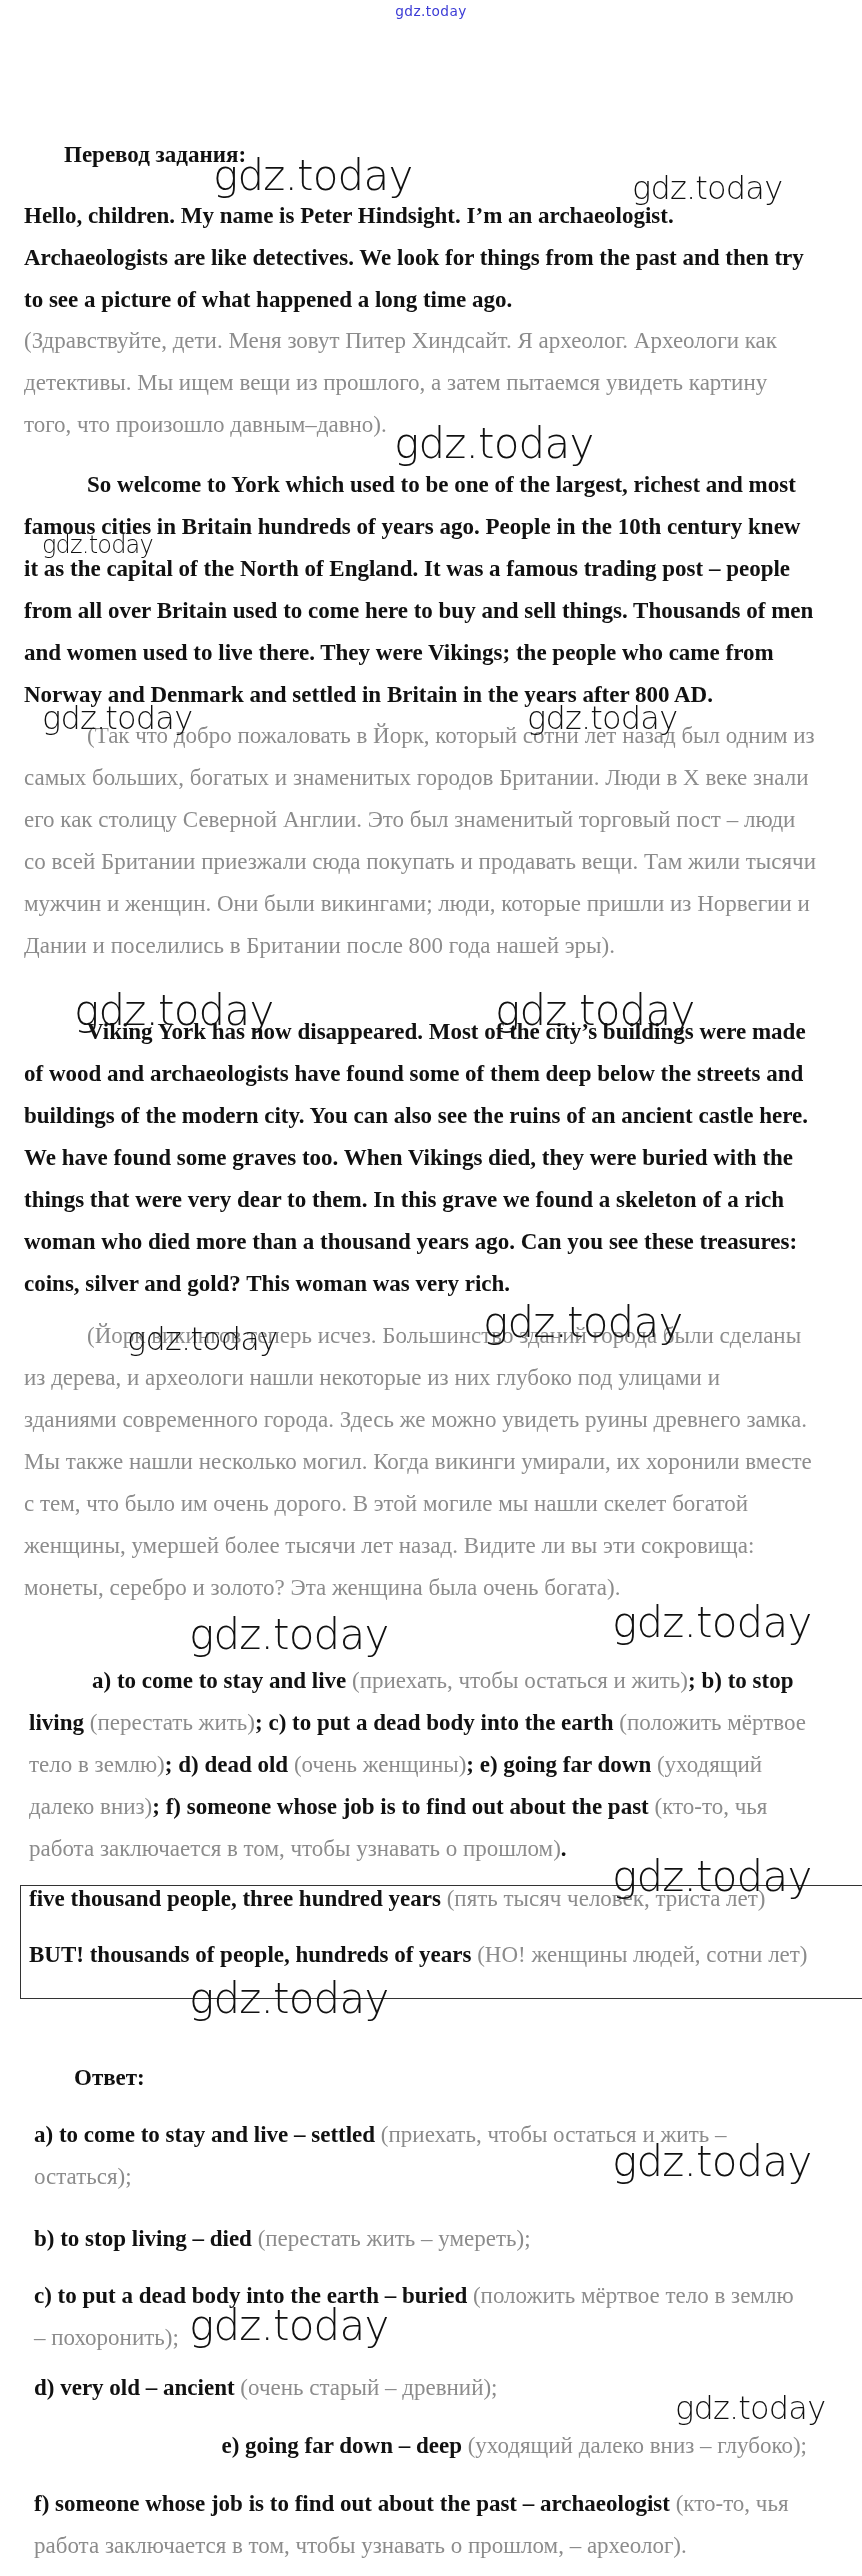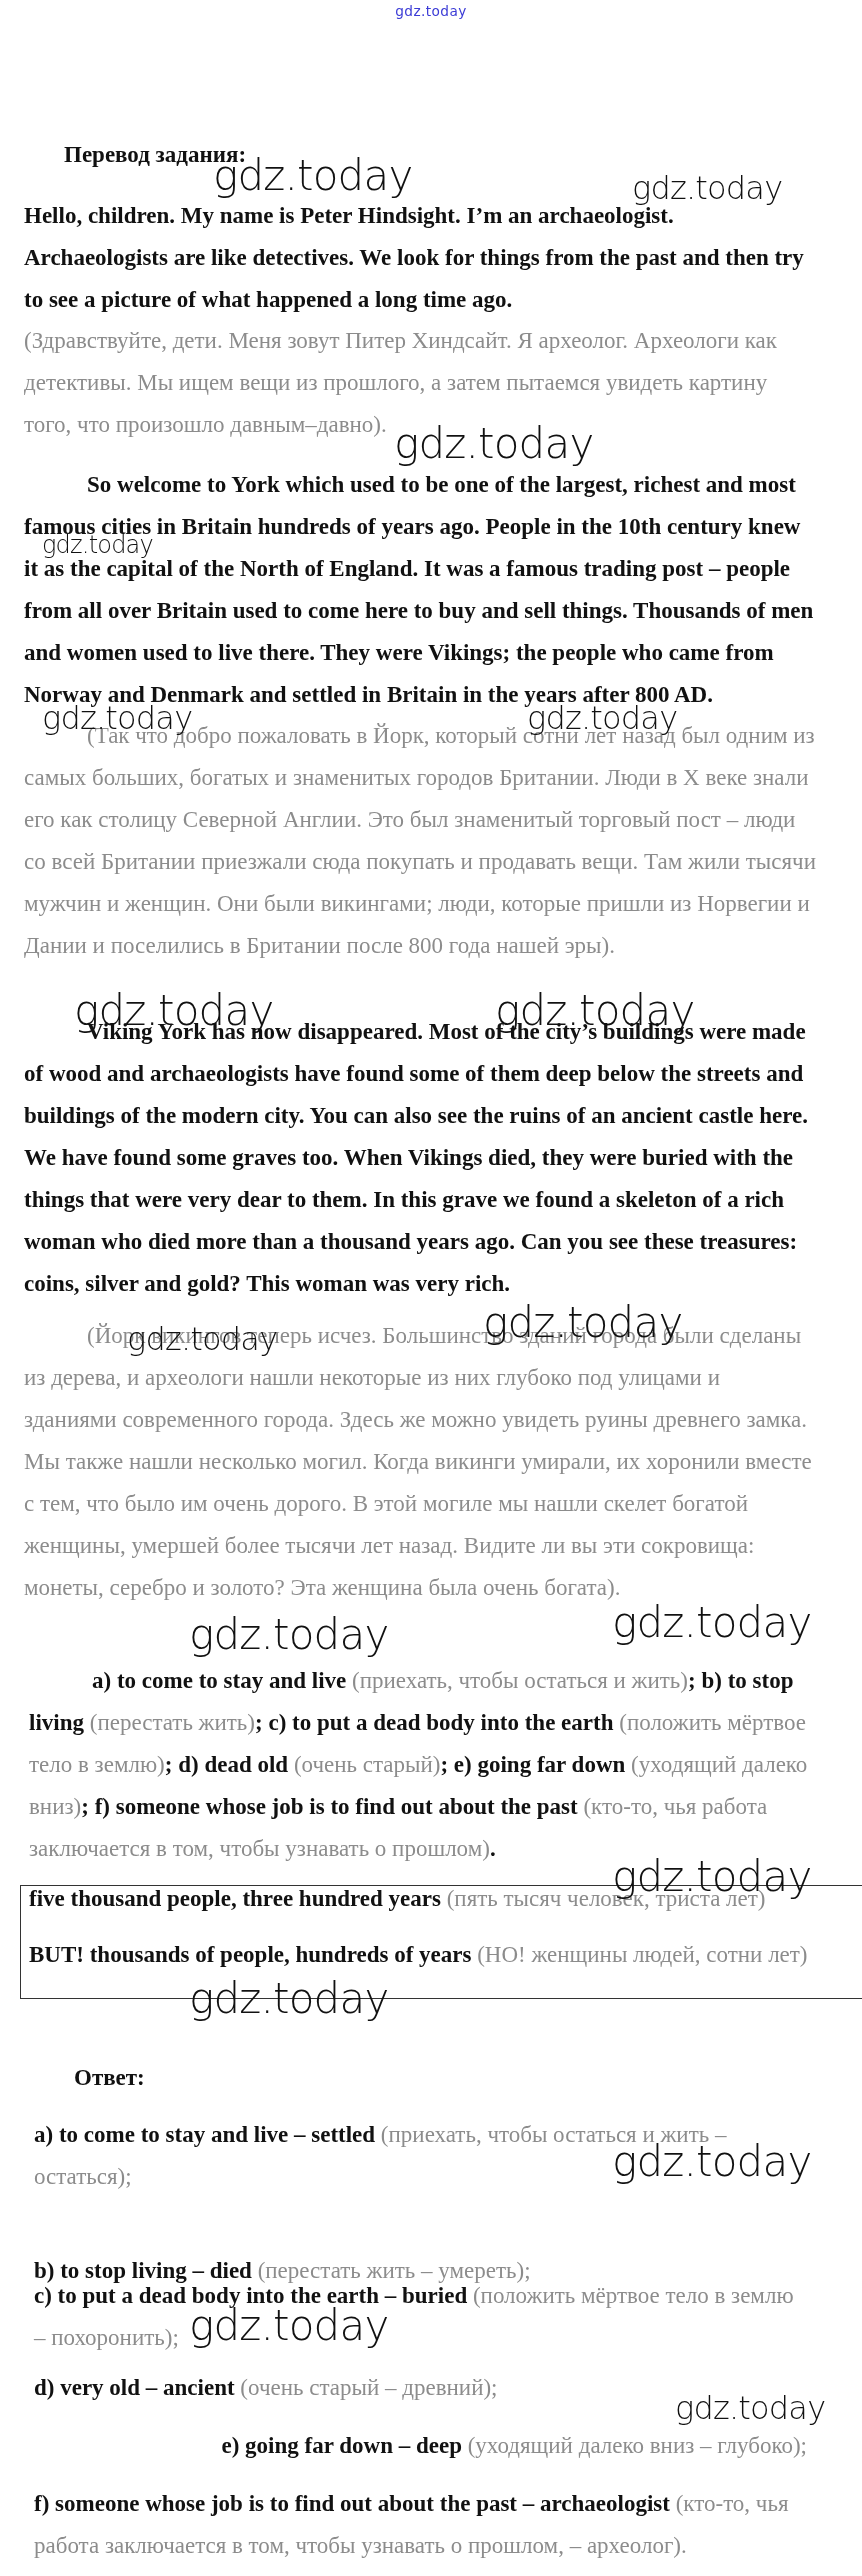--- a/index.html
+++ b/index.html
@@ -44,21 +44,21 @@
   <div class="block ru indent" style="top:1315px;">(Йорк викингов теперь исчез. Большинство зданий города были сделаны из дерева, и археологи нашли некоторые из них глубоко под улицами и зданиями современного города. Здесь же можно увидеть руины древнего замка. Мы также нашли несколько могил. Когда викинги умирали, их хоронили вместе с тем, что было им очень дорого. В этой могиле мы нашли скелет богатой женщины, умершей более тысячи лет назад. Видите ли вы эти сокровища: монеты, серебро и золото? Эта женщина была очень богата).</div>
 
   <div class="block indent" style="top:1660px; left:29px; width:781px;">
     <span class="en">a) to come to stay and live</span>
     <span class="ru">(приехать, чтобы остаться и жить)</span><span class="en">; </span>
     <span class="en">b) to stop living</span>
     <span class="ru">(перестать жить)</span><span class="en">; </span>
     <span class="en">c) to put a dead body into the earth</span>
     <span class="ru">(положить мёртвое тело в землю)</span><span class="en">; </span>
     <span class="en">d) dead old</span>
-    <span class="ru">(очень старый)</span><span class="en">; </span>
+    <span class="ru">(очень женщины)</span><span class="en">; </span>
     <span class="en">e) going far down</span>
     <span class="ru">(уходящий далеко вниз)</span><span class="en">; </span>
     <span class="en">f) someone whose job is to find out about the past</span>
     <span class="ru">(кто-то, чья работа заключается в том, чтобы узнавать о прошлом)</span><span class="en">.</span>
   </div>
 
   <div class="box">
     <div class="box-line" style="top:0px;">
       <span class="en">five thousand people, three hundred years</span>
       <span class="ru">(пять тысяч человек, триста лет)</span>
@@ -68,21 +68,21 @@
       <span class="ru">(НО! женщины людей, сотни лет)</span>
     </div>
   </div>
 
   <div class="ans title-label" style="top:2057px;">Ответ:</div>
 
   <div class="ans" style="top:2114px;">
     <span class="en">a) to come to stay and live – settled</span>
     <span class="ru">(приехать, чтобы остаться и жить – остаться);</span>
   </div>
-  <div class="ans" style="top:2218px;margin-top:32px;">
+  <div class="ans" style="top:2218px;">
     <span class="en">b) to stop living – died</span>
     <span class="ru">(перестать жить – умереть);</span>
   </div>
   <div class="ans" style="top:2275px;">
     <span class="en">c) to put a dead body into the earth – buried</span>
     <span class="ru">(положить мёртвое тело в землю – похоронить);</span>
   </div>
   <div class="ans" style="top:2367px;">
     <span class="en">d) very old – ancient</span>
     <span class="ru">(очень старый – древний);</span>

